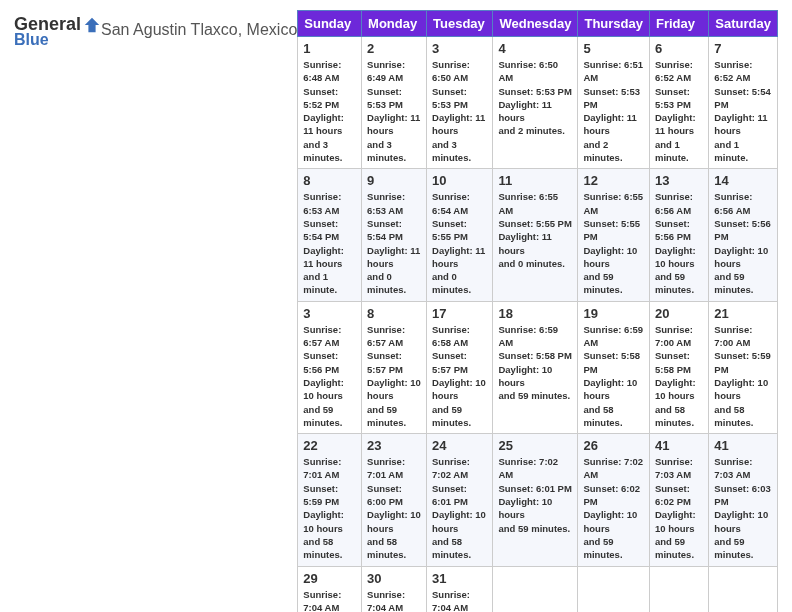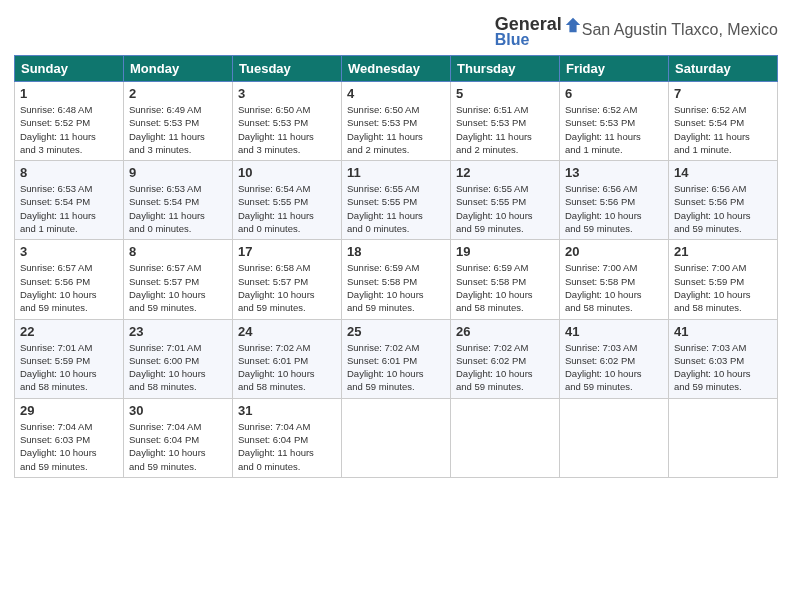--- a/index.html
+++ b/index.html
@@ -9,22 +9,20 @@
       background: #fff;
       font-family: Arial, sans-serif;
       font-size: 11px;
       overflow: hidden;
     }
     .page {
       width: 792px;
       height: 433px;
       padding: 10px 14px;
       display: flex;
-      flex-direction: column;
-      align-items: flex-end;
     }
     .header {
       display: flex;
       align-items: flex-start;
       justify-content: space-between;
       margin-bottom: 6px;
     }
     .logo {
       display: flex;
       flex-direction: column;
@@ -64,21 +62,21 @@
       color: #555;
       margin-top: 11px;
     }
     .calendar {
       flex: 1;
       border-collapse: collapse;
       width: 100%;
       border: 1px solid #ccc;
     }
     .calendar th {
-      background: #0f766e;
+      background: #6d28d9;
       color: #fff;
       text-align: left;
       padding: 5px 6px;
       font-size: 13px;
       font-weight: bold;
       border: 1px solid #5580c4;
     }
     .calendar td {
       vertical-align: top;
       padding: 4px 5px;
@@ -94,20 +92,21 @@
       font-size: 13px;
       font-weight: bold;
       color: #333;
       display: block;
       margin-bottom: 2px;
     }
     .day-info {
       font-size: 9.5px;
       color: #333;
       line-height: 1.4;
+      font-weight: bold;
     }
     .empty-cell {
       background: #fff !important;
     }
   </style>
 </head>
 <body>
 
 <div class="page">
   <div class="header">

